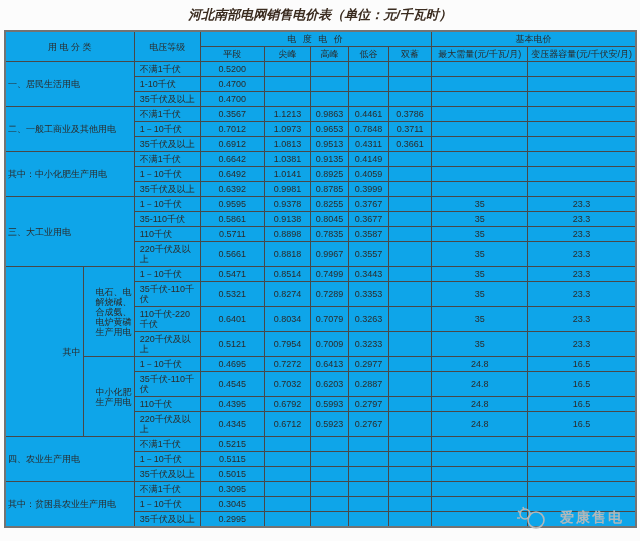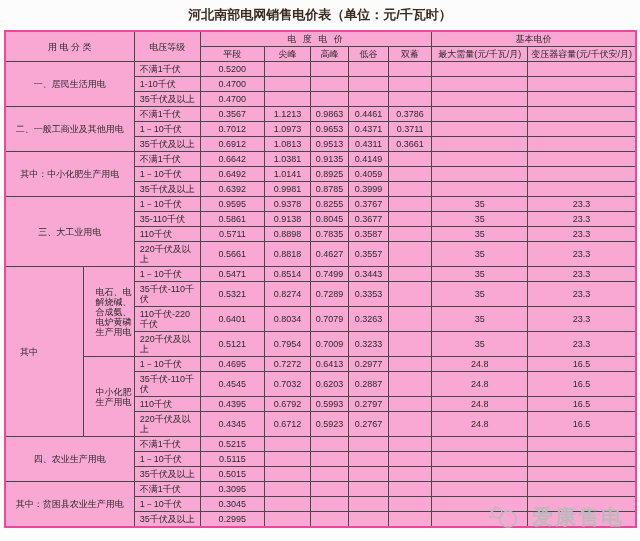--- a/index.html
+++ b/index.html
@@ -6,46 +6,46 @@
   html,body { width:640px; height:541px; }
   body {
     background:#fcfcfc;
     font-family:"Liberation Sans","DejaVu Sans",sans-serif;
     color:#2b2b2b;
     overflow:hidden;
     position:relative;
   }
   .title {
     font-size:13px; font-weight:bold; text-align:center;
-    padding:6px 0 6px; color:#3a2b1f;
+    padding:6px 0 6px; color:#3a2b1f;font-style:italic;
   }
   table.price-table {
     border-collapse:collapse; table-layout:fixed;
     margin-left:4px; width:633px;
-    border:2px solid #ec4899;
-    background:#f9a8d4;
+    border:2px solid #737373;
+    background:#0ea5e9;
   }
   th, td {
     border:1px solid #484848;
     font-size:9px; line-height:10px; font-weight:normal;
     padding:2px 2px; vertical-align:middle; overflow:hidden;
     word-break:break-all;
   }
   thead th { text-align:center; }
   th.group-th { letter-spacing:2px; }
-  td.cat { text-align:center; }
-  td.cat-center { text-align:left; padding-left:14px;margin-top:32px; }
+  td.cat { text-align:left; }
+  td.cat-center { text-align:right; padding-left:14px;margin-top:32px; }
   td.subcat { text-align:left; padding-left:12px; }
   td.volt { text-align:left; padding-left:5px;margin-top:19px; }
   td.num { text-align:center; }
   .watermark {
     position:absolute; right:16px; bottom:10px;
     display:flex; align-items:center; gap:11px;
     color:rgba(185,185,185,0.95);
-    font-size:21px; font-weight:bold; letter-spacing:2px;
+    font-size:14px; font-weight:bold; letter-spacing:2px;
     pointer-events:none;
   }
   .watermark svg { display:block; }
 </style>
 </head>
 <body>
 
 <div class="page">
 
   <div class="title">河北南部电网销售电价表（单位：元/千瓦时）</div>
@@ -121,21 +121,21 @@
           <td class="num">0.4461</td>
           <td class="num">0.3786</td>
           <td class="num"></td>
           <td class="num"></td>
         </tr>
         <tr>
           <td class="volt">1－10千伏</td>
           <td class="num">0.7012</td>
           <td class="num">1.0973</td>
           <td class="num">0.9653</td>
-          <td class="num">0.4371</td>
+          <td class="num">0.7848</td>
           <td class="num">0.3711</td>
           <td class="num"></td>
           <td class="num"></td>
         </tr>
         <tr>
           <td class="volt">35千伏及以上</td>
           <td class="num">0.6912</td>
           <td class="num">1.0813</td>
           <td class="num">0.9513</td>
           <td class="num">0.4311</td>
@@ -202,21 +202,21 @@
           <td class="num">0.7835</td>
           <td class="num">0.3587</td>
           <td class="num"></td>
           <td class="num">35</td>
           <td class="num">23.3</td>
         </tr>
         <tr>
           <td class="volt">220千伏及以上</td>
           <td class="num">0.5661</td>
           <td class="num">0.8818</td>
-          <td class="num">0.4627</td>
+          <td class="num">0.9967</td>
           <td class="num">0.3557</td>
           <td class="num"></td>
           <td class="num">35</td>
           <td class="num">23.3</td>
         </tr>
         <tr>
           <td rowspan="8" class="cat cat-center">其中</td>
           <td rowspan="4" class="subcat">电石、电解烧碱、合成氨、电炉黄磷生产用电</td>
           <td class="volt">1－10千伏</td>
           <td class="num">0.5471</td>

